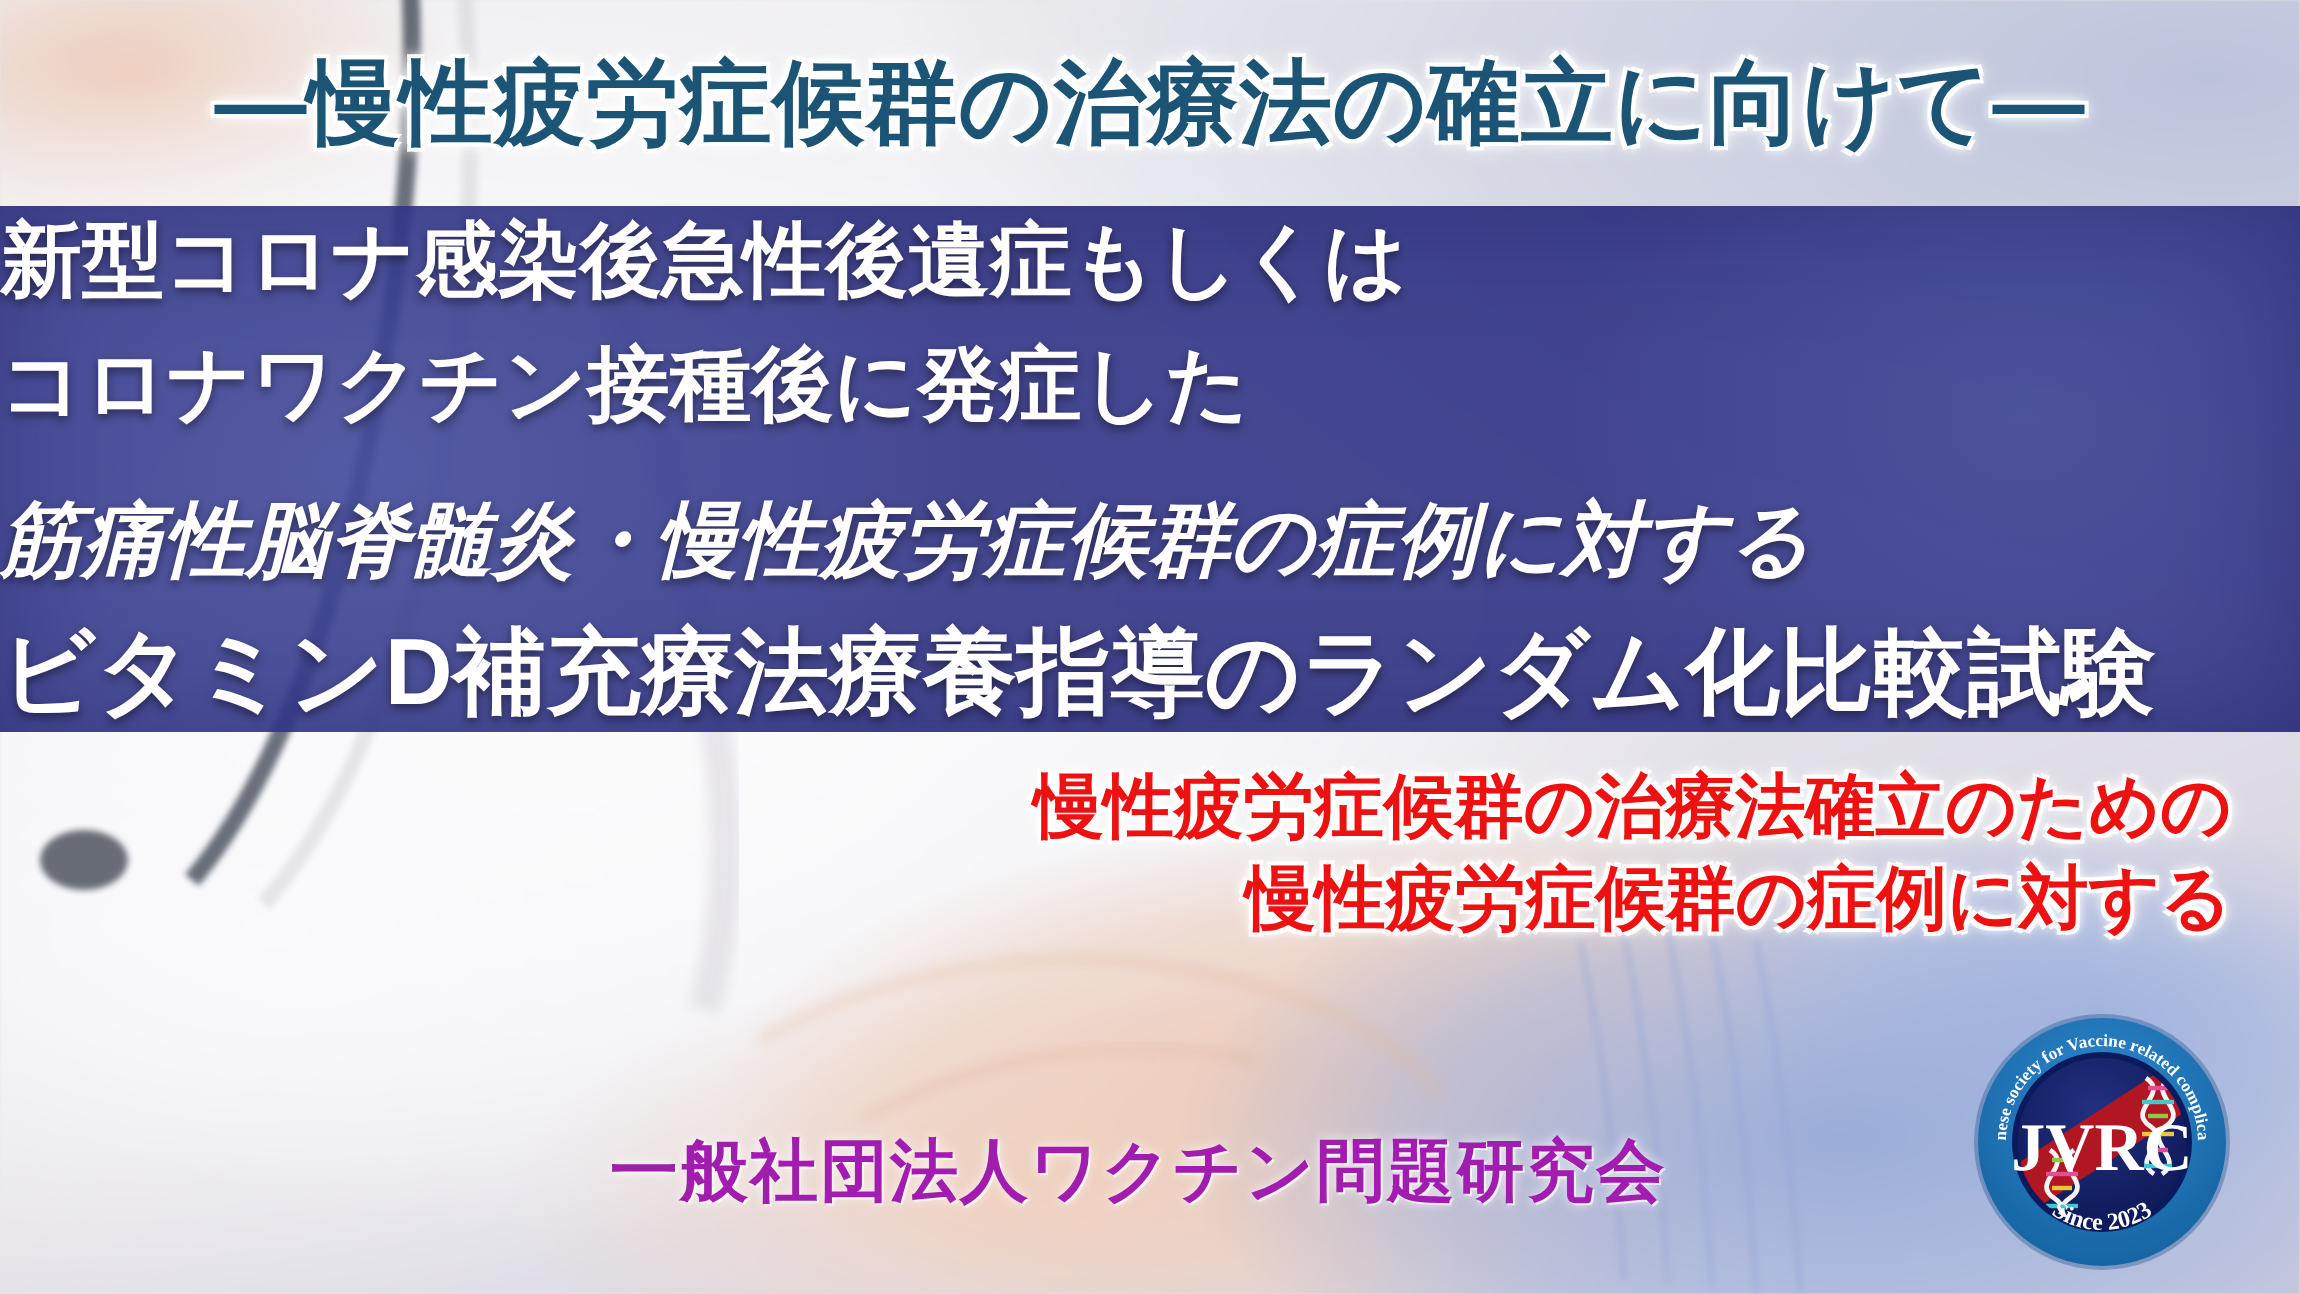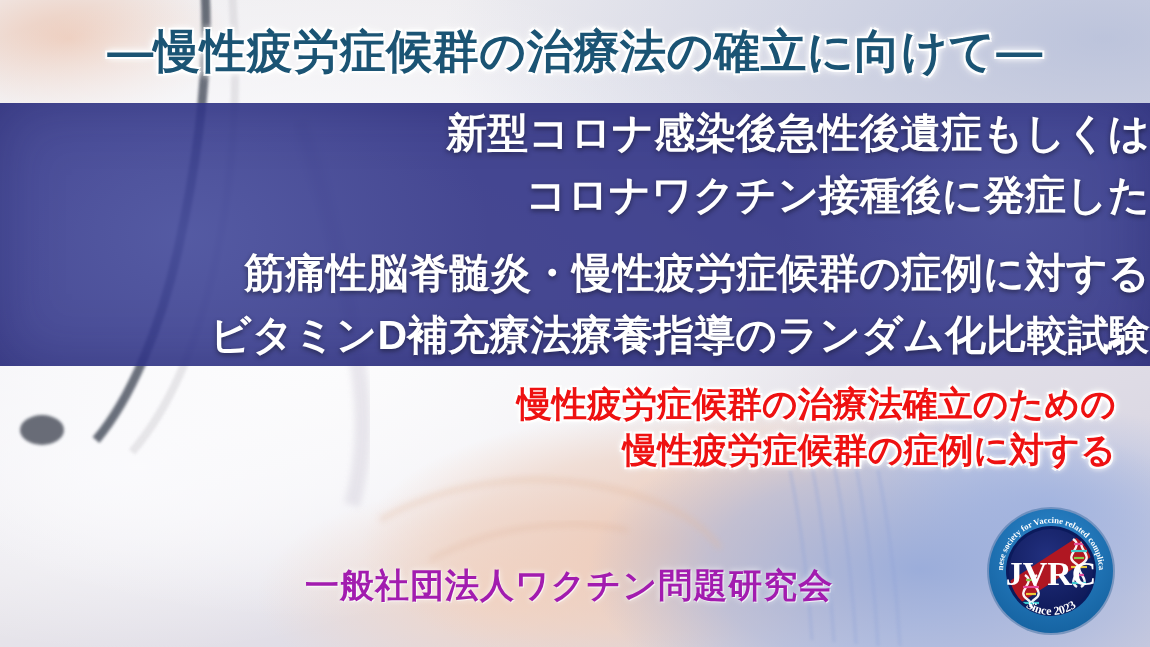--- a/index.html
+++ b/index.html
@@ -56,40 +56,40 @@
       0 0 7px #ffffff, 0 0 7px #ffffff, 0 0 12px #ffffff,
       2px 2px 0 rgba(255,255,255,.95), -2px -2px 0 rgba(255,255,255,.95),
       2px -2px 0 rgba(255,255,255,.95), -2px 2px 0 rgba(255,255,255,.95);
     white-space:nowrap;
   }
 
   
   .blue-band{
     position:absolute;left:0;top:103px;width:1150px;height:263px;
     background:rgba(43,45,130,.88);
-    display:flex;flex-direction:column;align-items:flex-end;justify-content:center;
+    display:flex;flex-direction:column;align-items:flex-start;justify-content:center;
     box-shadow:inset 0 0 60px rgba(20,20,90,.35);
   }
   .blue-band::before{
     content:"";position:absolute;inset:0;
     background:
       radial-gradient(38% 120% at 16% 50%, rgba(120,135,205,.30) 0%, rgba(120,135,205,0) 70%),
       radial-gradient(28% 110% at 88% 40%, rgba(120,135,200,.22) 0%, rgba(120,135,200,0) 72%);
     pointer-events:none;
   }
   .bl{
     position:relative;
     color:#ffffff;font-weight:700;white-space:nowrap;
     text-shadow:0 2px 5px rgba(0,0,0,.45);
     line-height:1.0;
   }
   .bl1{font-size:41px;margin-bottom:21px;}
   .bl2{font-size:41px;margin-bottom:37px;}
-  .bl3{font-size:41px;margin-bottom:21px;}
-  .bl4{font-size:41px;}
+  .bl3{font-size:41px;margin-bottom:21px;font-style:italic;}
+  .bl4{font-size:47px;}
 
   
   .appeal{
     position:absolute;right:34px;top:381px;
     text-align:right;
     color:#ee1111;font-weight:700;font-size:35px;line-height:1.30;
     text-shadow:
       0 0 6px #ffffff,0 0 6px #ffffff,0 0 10px #ffffff,
       2px 2px 0 rgba(255,255,255,.9),-2px -2px 0 rgba(255,255,255,.9),
       2px -2px 0 rgba(255,255,255,.9),-2px 2px 0 rgba(255,255,255,.9);

